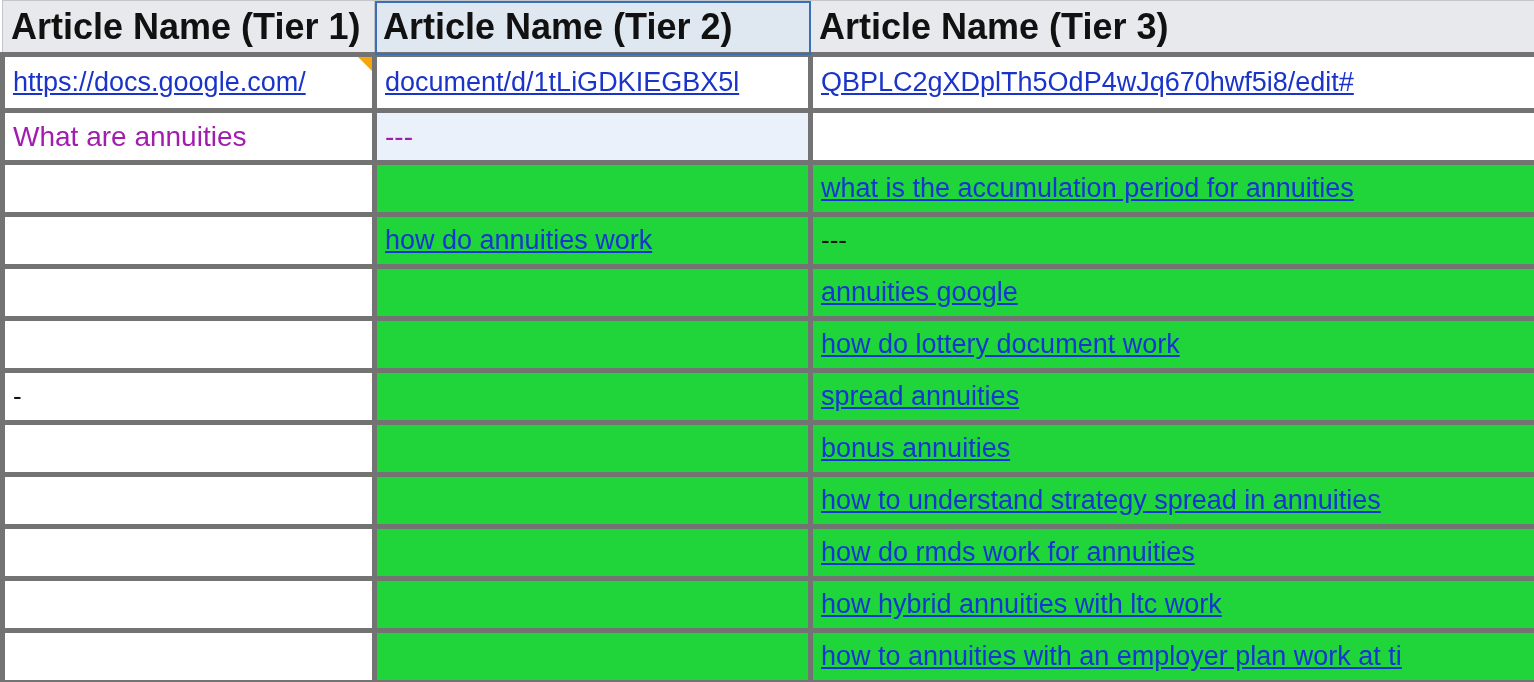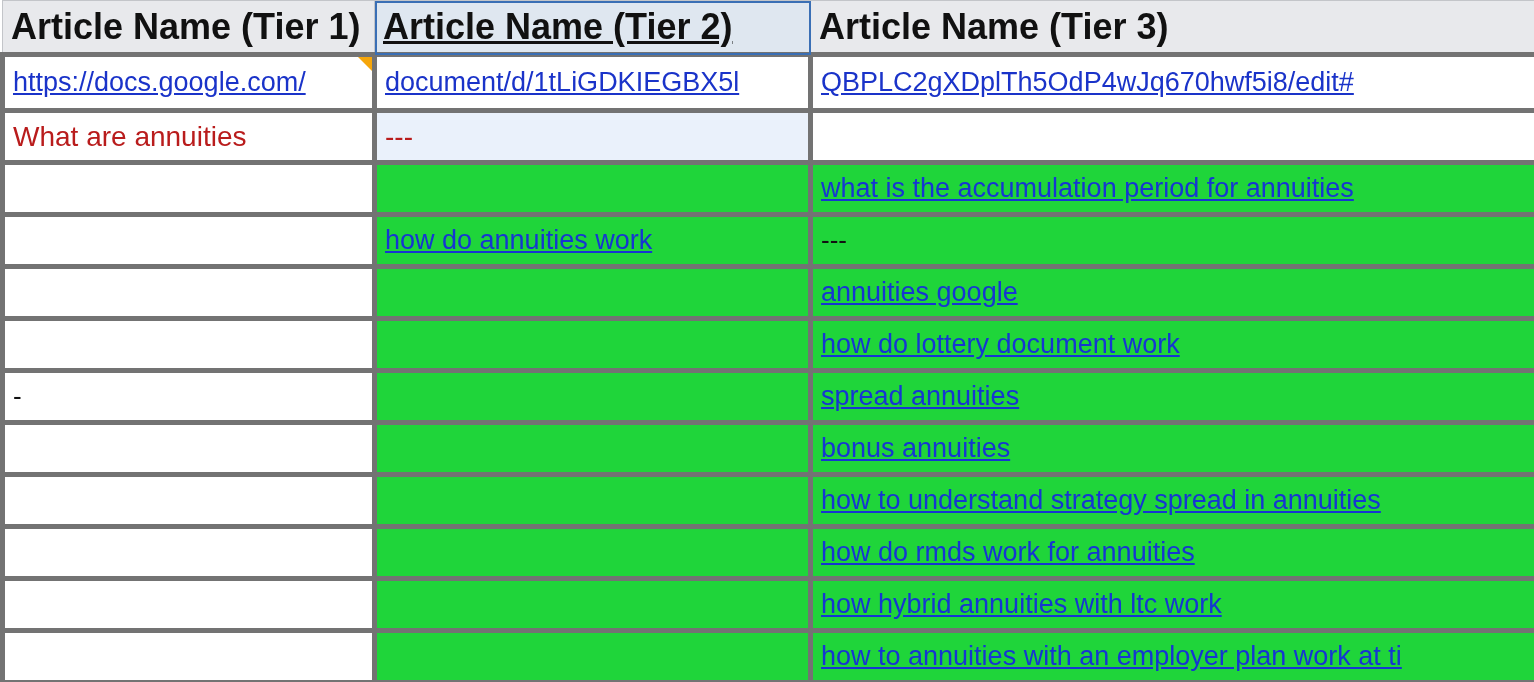--- a/index.html
+++ b/index.html
@@ -29,42 +29,41 @@
     height: 54px;
     padding: 0 8px;
     white-space: nowrap;
     overflow: hidden;
   }
   .hdr td.selected {
     background: #dfe7f0;
     outline: 2px solid #3a6fb5;
     outline-offset: -2px;
     position: relative;
-    text-decoration: underline;
   }
 
   tbody td {
     border: 5px solid #737373;
     height: 52px;
     padding: 0 8px;
     vertical-align: middle;
     white-space: nowrap;
     overflow: hidden;
     text-overflow: clip;
     position: relative;
   }
   .row-link td {
     color: #1a33c9;
     text-decoration: underline;
     font-size: 27px;
     height: 56px;
     cursor: pointer;
   }
   .row-base td {
-    color: #b91c1c;
+    color: #a21caf;
     font-size: 28px;
   }
   .row-base td.light {
     background: #eaf1fb;
   }
   .green-cell {
     background: #1fd53a;
   }
   .green-cell.link {
     color: #1636d2;

